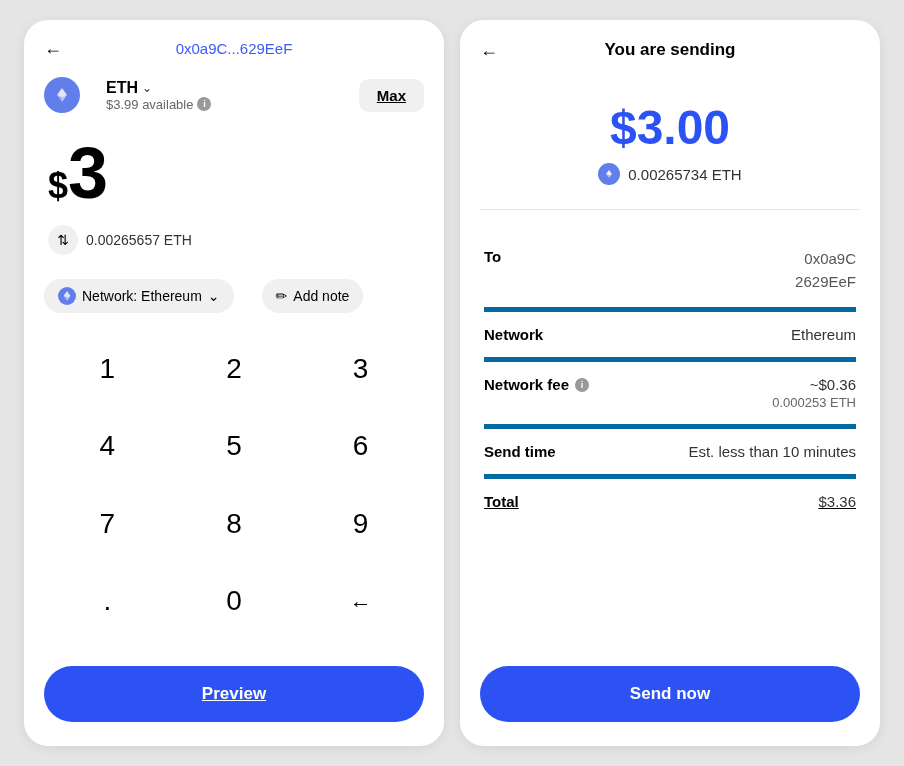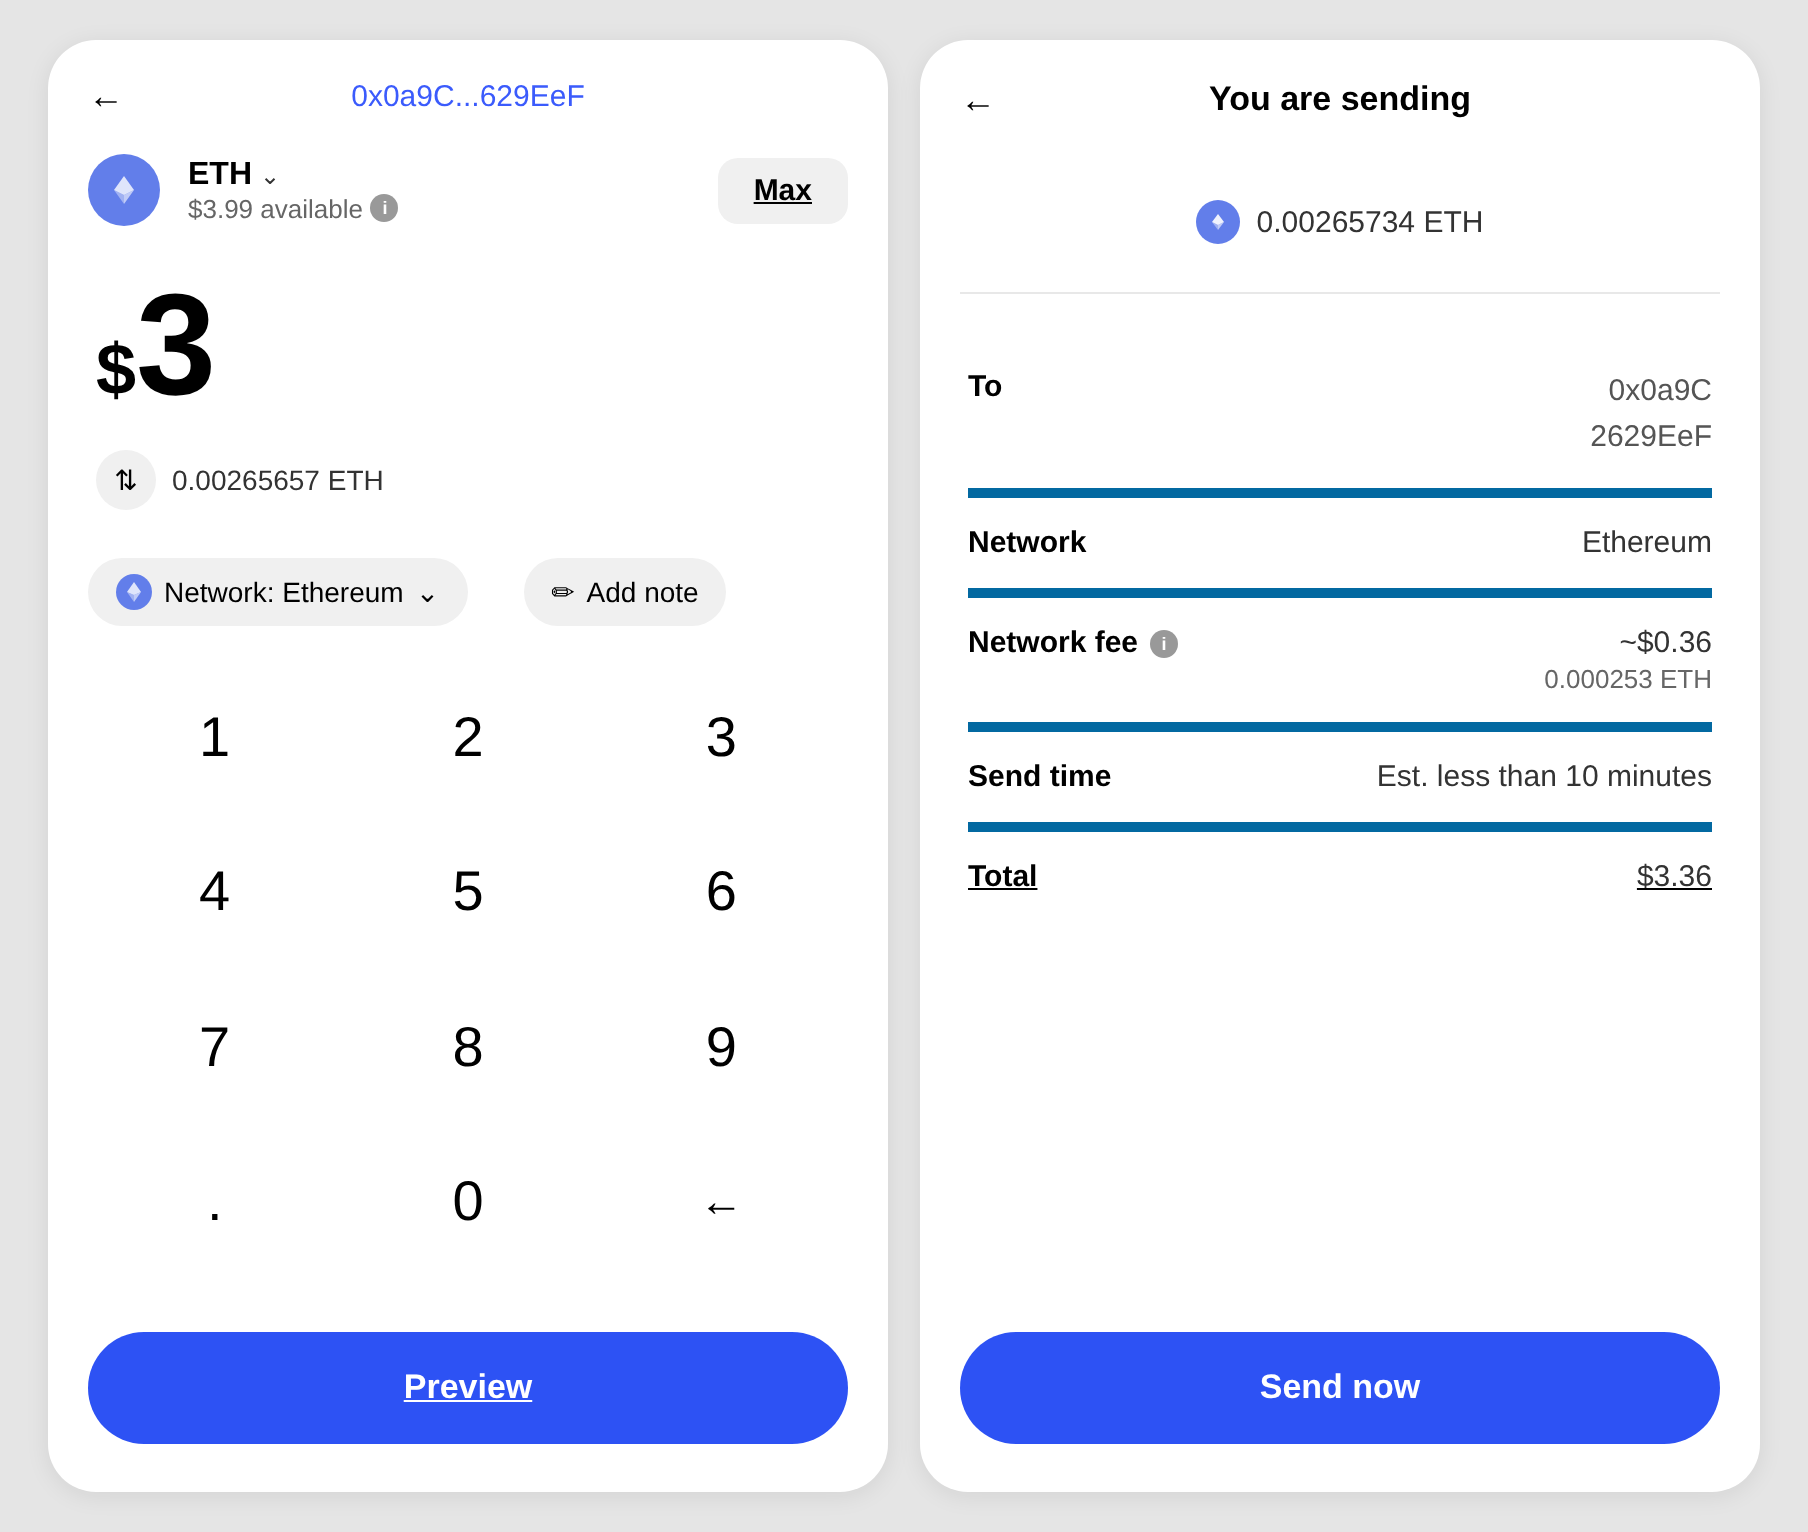--- a/index.html
+++ b/index.html
@@ -58,21 +58,21 @@
 
     .token-row {
       display: flex;
       align-items: center;
       justify-content: space-between;
       padding: 8px 20px;
     }
     .token-info {
       display: flex;
       align-items: center;
-      gap: 14px;
+      gap: 26px;
       text-align: right;
     }
     .eth-icon {
       width: 36px;
       height: 36px;
       background: #627EEA;
       border-radius: 50%;
       display: flex;
       align-items: center;
       justify-content: center;
@@ -453,20 +453,21 @@
   </div>
 
   <div class="screen screen-right">
 
     <div class="header">
       <span class="back-btn">←</span>
       <span class="title">You are sending</span>
     </div>
 
     <div class="sending-amount">
+      <div class="sending-usd">$3.00</div>
       <div class="sending-eth">
         <div class="eth-icon-small">
           <svg width="10" height="10" viewBox="0 0 10 10" fill="none">
             <polygon points="5,1 8,5 5,6.5 2,5" fill="white" opacity="0.9"></polygon>
             <polygon points="5,6.5 8,5 5,9" fill="white" opacity="0.6"></polygon>
             <polygon points="5,6.5 2,5 5,9" fill="white" opacity="0.4"></polygon>
           </svg>
         </div>
         <span>0.00265734 ETH</span>
       </div>

